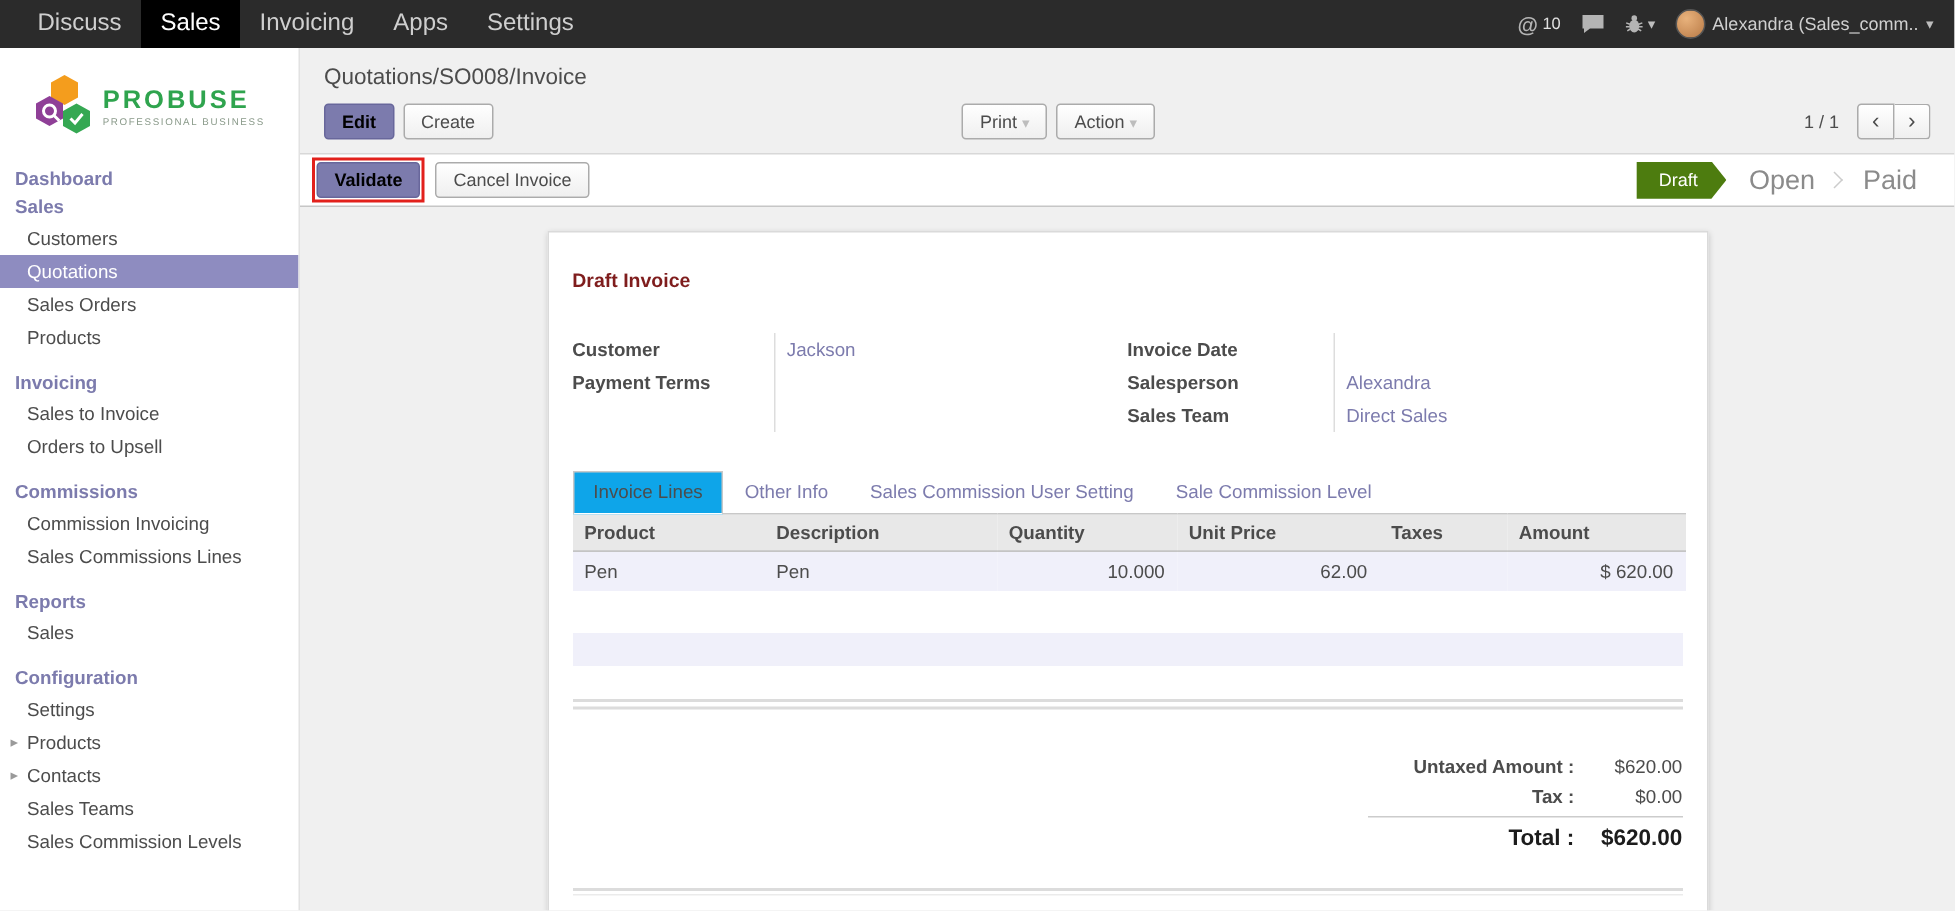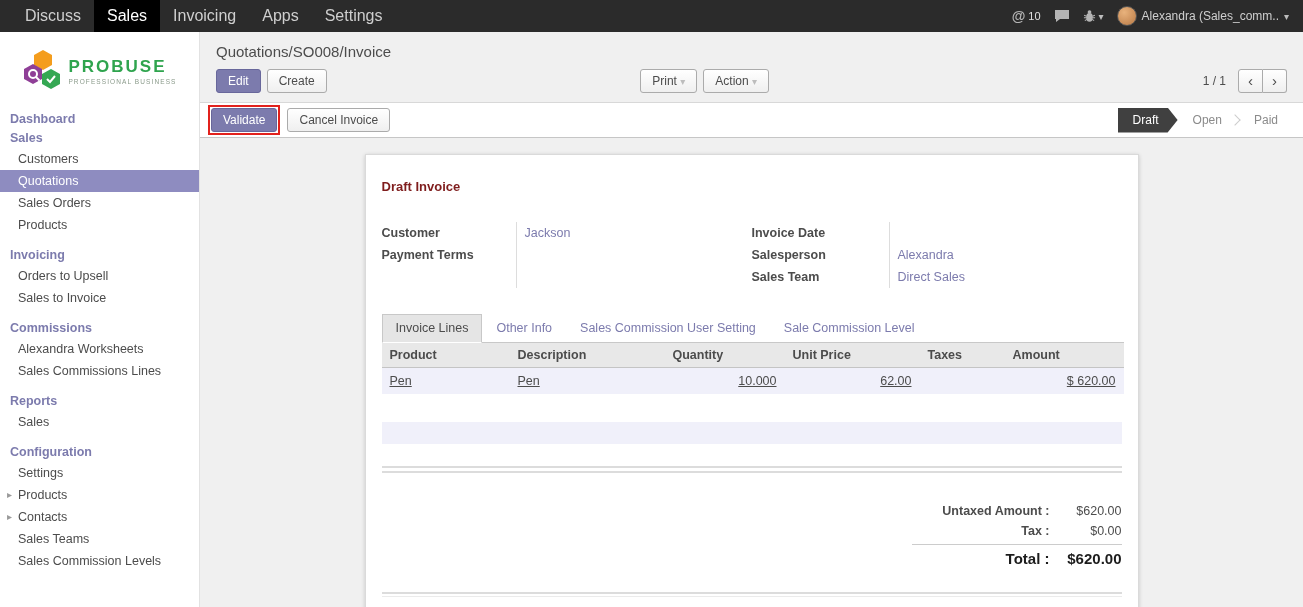--- a/index.html
+++ b/index.html
@@ -34,64 +34,64 @@
   .nav-heading.tight { padding-top:2px; }
   .nav-heading.spaced { margin-top:8px; }
   .nav-item { padding:4px 8px 4px 18px; color:#4c4c4c; cursor:pointer; position:relative; font-size:12.5px; white-space:nowrap; }
   .nav-item.active { background:#8e8cc0; color:#fff; }
   .nav-item .expand { position:absolute; left:7px; top:5px; color:#9a9a9a; font-size:10px; }
 
   
   .breadcrumb-row { padding:11px 16px 2px; font-size:15px; }
   .buttons-row { display:flex; align-items:center; padding:7px 16px 9px; }
   .btn { border:1px solid #ababab; background:linear-gradient(#ffffff,#efefef); border-radius:3px; padding:4px 11px; font-size:12px; color:#4c4c4c; cursor:pointer; font-family:inherit; white-space:nowrap; }
-  .btn.primary { background:#7c7bad; border-color:#68679b; color:#ffffff; }
+  .btn.primary { background:#7c7bad; border-color:#68679b; color:#000000;font-weight:bold; }
   .left-group { display:flex; gap:6px; }
   .center-group { margin:0 auto; display:flex; gap:6px; transform:translateX(-60px); }
   .pager { display:flex; align-items:center; gap:12px; }
   .pager-text { font-size:12px; color:#4c4c4c; }
   .pager-buttons { display:flex; }
   .pager-buttons .btn { padding:1px 9px 2px; font-size:15px; line-height:19px; }
   .pager-buttons .btn.prev { border-radius:3px 0 0 3px; }
   .pager-buttons .btn.next { border-radius:0 3px 3px 0; border-left:none; }
 
   
   .statusbar { background:#fff; border-top:1px solid #d8d8d8; border-bottom:1px solid #c6c6c6; display:flex; align-items:center; padding:2px 8px; min-height:31px; }
   .annotation-box { border:2px solid #e2211c; padding:1px; display:inline-block; }
   .cancel-btn { margin-left:7px; }
   .status-pills { margin-left:auto; display:flex; align-items:stretch; height:25px; margin-right:2px; }
-  .pill-active { background:#404040; color:#fff; display:flex; align-items:center; padding:0 19px 0 15px; font-size:12px;
+  .pill-active { background:#4d7c0f; color:#fff; display:flex; align-items:center; padding:0 19px 0 15px; font-size:12px;
                  clip-path:polygon(0 0, calc(100% - 10px) 0, 100% 50%, calc(100% - 10px) 100%, 0 100%); }
-  .pill { display:flex; align-items:center; padding:0 15px; color:#8b8b8b; font-size:12px; }
+  .pill { display:flex; align-items:center; padding:0 15px; color:#8b8b8b; font-size:18px; }
   .chev { width:8px; height:8px; border-top:1px solid #ccc; border-right:1px solid #ccc; transform:rotate(45deg); align-self:center; margin:0 0 0 -6px; }
 
   
   .view-area { flex:1; overflow:hidden; padding-top:16px; }
   .sheet { width:774px; margin:0 auto; background:#fff; border:1px solid #dadada; box-shadow:0 1px 4px rgba(0,0,0,0.18); padding:24px 16px 20px; min-height:490px; }
   .sheet-title { font-weight:bold; font-size:13px; color:#7f1d1d; margin-bottom:28px; }
 
   .field-groups { display:flex; }
   .group { width:50%; display:flex; }
   .group .labels { border-right:1px solid #ddd; }
   .group.left .labels { width:135px; }
   .group.right .labels { width:138px; }
   .frow { height:22px; line-height:22px; font-size:12.5px; overflow:hidden; }
   .labels .frow { font-weight:bold; color:#4c4c4c; }
   .values { flex:1; }
   .values .frow { padding-left:8px; color:#7c7bad; }
 
   
   .tabs { display:flex; margin-top:26px; }
   .tab { padding:6px 13px 7px; color:#7c7bad; cursor:pointer; font-size:12.5px; border:1px solid transparent; margin-bottom:-1px; white-space:nowrap; }
-  .tab.active { background:#e5e5e5; border-color:#c8c8c8 #c8c8c8 #fff; color:#4c4c4c; }
+  .tab.active { background:#0ea5e9; border-color:#c8c8c8 #c8c8c8 #fff; color:#4c4c4c; }
 
   
   table.lines { width:100%; border-collapse:collapse; table-layout:fixed; }
   .lines th { background:#e8e8e8; border-top:1px solid #c8c8c8; border-bottom:1px solid #c4c4c4; font-weight:bold; text-align:left; padding:5px 8px; font-size:12.5px; color:#4c4c4c; }
-  .lines td { padding:6px 8px; background:#f0f0fa; font-size:12.5px; color:#4c4c4c;text-decoration:underline; }
+  .lines td { padding:6px 8px; background:#f0f0fa; font-size:12.5px; color:#4c4c4c; }
   .num { text-align:right; }
 
   .empty-strip { height:22px; background:#f0f0fa; margin-top:28px; }
   .hr2 { margin-top:22px; border-top:2px solid #dcdcdc; border-bottom:2px solid #dcdcdc; height:7px; }
   .hr-bottom { margin-top:22px; border-top:2px solid #dcdcdc; border-bottom:1px solid #ebebeb; height:5px; }
 
   
   .totals { margin-left:auto; width:210px; margin-top:28px; }
   .trow { display:flex; align-items:baseline; padding:3px 0; font-size:12.5px; }
   .tlabel { flex:1; text-align:right; font-weight:bold; color:#4c4c4c; white-space:nowrap; }
@@ -156,24 +156,24 @@
         </div>
       </div>
       <nav>
         <div class="nav-heading">Dashboard</div>
         <div class="nav-heading tight">Sales</div>
         <div class="nav-item">Customers</div>
         <div class="nav-item active">Quotations</div>
         <div class="nav-item">Sales Orders</div>
         <div class="nav-item">Products</div>
         <div class="nav-heading spaced">Invoicing</div>
+        <div class="nav-item">Sales to Invoice</div>
         <div class="nav-item">Orders to Upsell</div>
-        <div class="nav-item">Sales to Invoice</div>
         <div class="nav-heading spaced">Commissions</div>
-        <div class="nav-item">Alexandra Worksheets</div>
+        <div class="nav-item">Commission Invoicing</div>
         <div class="nav-item">Sales Commissions Lines</div>
         <div class="nav-heading spaced">Reports</div>
         <div class="nav-item">Sales</div>
         <div class="nav-heading spaced">Configuration</div>
         <div class="nav-item">Settings</div>
         <div class="nav-item">
           <span class="expand">▸</span>
           <span>Products</span>
         </div>
         <div class="nav-item">

